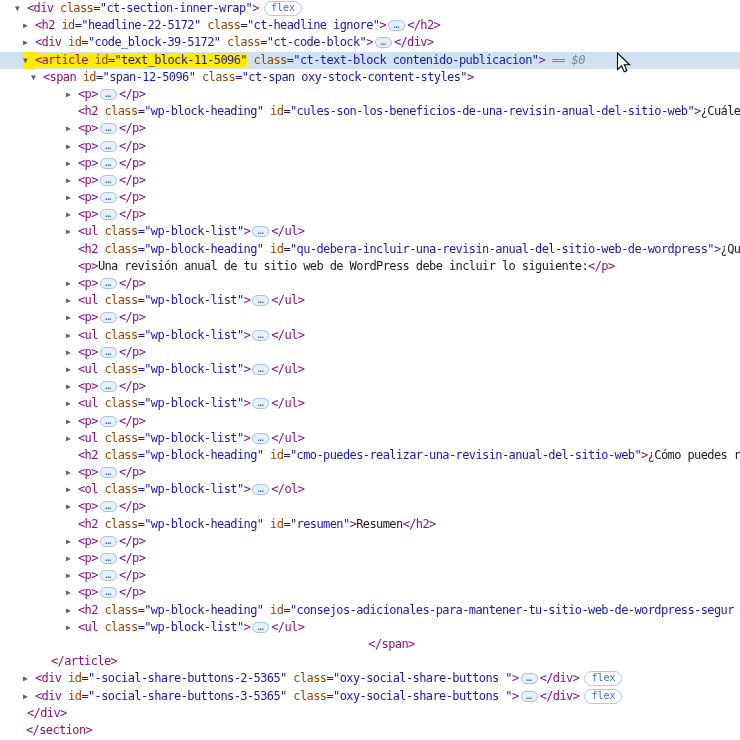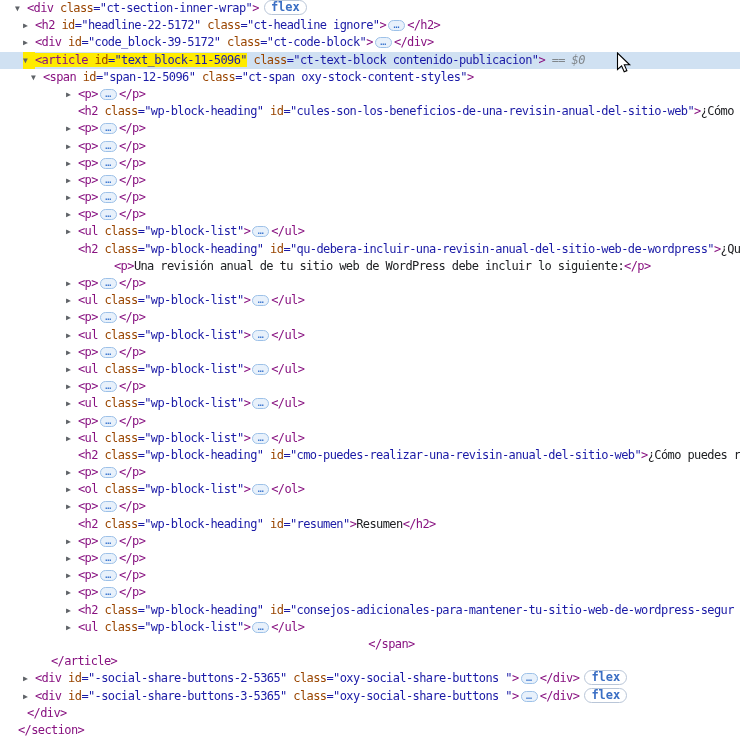--- a/index.html
+++ b/index.html
@@ -47,48 +47,47 @@
   }
   .badge{
     display:inline-block;
     margin-left:5px;
     padding:0 6px;
     height:13px;line-height:12px;
     border:1px solid var(--c-bdgb);
     border-radius:8px;
     background:#ffffff;
     color:var(--c-bdgt);
-    font-size:12px;letter-spacing:0;
+    font-size:10px;letter-spacing:0;
     vertical-align:1px;
     cursor:pointer;
-    font-weight:bold;
   }
   #cursor{position:absolute;left:616px;top:52px;pointer-events:none;}
 </style>
 </head>
 <body>
 
 <div id="panel">
   <div id="tree">
       <div class="row" style="padding-left: 15px;"><span class="arrow">▼</span><span class="tok-tag">&lt;div</span><span class="tok-attr"> class</span><span class="tok-val">="ct-section-inner-wrap"</span><span class="tok-tag">&gt;</span><span class="badge">flex</span></div>
       <div class="row" style="padding-left: 23px;"><span class="arrow">▶</span><span class="tok-tag">&lt;h2</span><span class="tok-attr"> id</span><span class="tok-val">="headline-22-5172"</span><span class="tok-attr"> class</span><span class="tok-val">="ct-headline ignore"</span><span class="tok-tag">&gt;</span><span class="ellipsis">…</span><span class="tok-tag">&lt;/h2&gt;</span></div>
       <div class="row" style="padding-left: 23px;"><span class="arrow">▶</span><span class="tok-tag">&lt;div</span><span class="tok-attr"> id</span><span class="tok-val">="code_block-39-5172"</span><span class="tok-attr"> class</span><span class="tok-val">="ct-code-block"</span><span class="tok-tag">&gt;</span><span class="ellipsis">…</span><span class="tok-tag">&lt;/div&gt;</span></div>
       <div class="row selected" style="padding-left: 23px;"><span class="arrow hl">▼</span><span class="tok-tag hl">&lt;article</span><span class="tok-attr hl"> id</span><span class="tok-val hl">="text_block-11-5096"</span><span class="tok-attr"> class</span><span class="tok-val">="ct-text-block contenido-publicacion"</span><span class="tok-tag">&gt;</span><span class="tok-hint"> == $0</span></div>
       <div class="row" style="padding-left: 31px;"><span class="arrow">▼</span><span class="tok-tag">&lt;span</span><span class="tok-attr"> id</span><span class="tok-val">="span-12-5096"</span><span class="tok-attr"> class</span><span class="tok-val">="ct-span oxy-stock-content-styles"</span><span class="tok-tag">&gt;</span></div>
       <div class="row" style="padding-left: 66px;"><span class="arrow">▶</span><span class="tok-tag">&lt;p&gt;</span><span class="ellipsis">…</span><span class="tok-tag">&lt;/p&gt;</span></div>
-      <div class="row" style="padding-left: 66px;"><span class="arrow"> </span><span class="tok-tag">&lt;h2</span><span class="tok-attr"> class</span><span class="tok-val">="wp-block-heading"</span><span class="tok-attr"> id</span><span class="tok-val">="cules-son-los-beneficios-de-una-revisin-anual-del-sitio-web"</span><span class="tok-tag">&gt;</span><span class="tok-text">¿Cómo</span></div>
+      <div class="row" style="padding-left: 66px;"><span class="arrow"> </span><span class="tok-tag">&lt;h2</span><span class="tok-attr"> class</span><span class="tok-val">="wp-block-heading"</span><span class="tok-attr"> id</span><span class="tok-val">="cules-son-los-beneficios-de-una-revisin-anual-del-sitio-web"</span><span class="tok-tag">&gt;</span><span class="tok-text">¿Cuále</span></div>
       <div class="row" style="padding-left: 66px;"><span class="arrow">▶</span><span class="tok-tag">&lt;p&gt;</span><span class="ellipsis">…</span><span class="tok-tag">&lt;/p&gt;</span></div>
       <div class="row" style="padding-left: 66px;"><span class="arrow">▶</span><span class="tok-tag">&lt;p&gt;</span><span class="ellipsis">…</span><span class="tok-tag">&lt;/p&gt;</span></div>
       <div class="row" style="padding-left: 66px;"><span class="arrow">▶</span><span class="tok-tag">&lt;p&gt;</span><span class="ellipsis">…</span><span class="tok-tag">&lt;/p&gt;</span></div>
       <div class="row" style="padding-left: 66px;"><span class="arrow">▶</span><span class="tok-tag">&lt;p&gt;</span><span class="ellipsis">…</span><span class="tok-tag">&lt;/p&gt;</span></div>
       <div class="row" style="padding-left: 66px;"><span class="arrow">▶</span><span class="tok-tag">&lt;p&gt;</span><span class="ellipsis">…</span><span class="tok-tag">&lt;/p&gt;</span></div>
       <div class="row" style="padding-left: 66px;"><span class="arrow">▶</span><span class="tok-tag">&lt;p&gt;</span><span class="ellipsis">…</span><span class="tok-tag">&lt;/p&gt;</span></div>
       <div class="row" style="padding-left: 66px;"><span class="arrow">▶</span><span class="tok-tag">&lt;ul</span><span class="tok-attr"> class</span><span class="tok-val">="wp-block-list"</span><span class="tok-tag">&gt;</span><span class="ellipsis">…</span><span class="tok-tag">&lt;/ul&gt;</span></div>
       <div class="row" style="padding-left: 66px;"><span class="arrow"> </span><span class="tok-tag">&lt;h2</span><span class="tok-attr"> class</span><span class="tok-val">="wp-block-heading"</span><span class="tok-attr"> id</span><span class="tok-val">="qu-debera-incluir-una-revisin-anual-del-sitio-web-de-wordpress"</span><span class="tok-tag">&gt;</span><span class="tok-text">¿Qu</span></div>
-      <div class="row" style="padding-left: 102px;"><span class="arrow"> </span><span class="tok-tag">&lt;p&gt;</span><span class="tok-text">Una revisión anual de tu sitio web de WordPress debe incluir lo siguiente:</span><span class="tok-tag">&lt;/p&gt;</span></div>
+      <div class="row" style="padding-left: 66px;"><span class="arrow"> </span><span class="tok-tag">&lt;p&gt;</span><span class="tok-text">Una revisión anual de tu sitio web de WordPress debe incluir lo siguiente:</span><span class="tok-tag">&lt;/p&gt;</span></div>
       <div class="row" style="padding-left: 66px;"><span class="arrow">▶</span><span class="tok-tag">&lt;p&gt;</span><span class="ellipsis">…</span><span class="tok-tag">&lt;/p&gt;</span></div>
       <div class="row" style="padding-left: 66px;"><span class="arrow">▶</span><span class="tok-tag">&lt;ul</span><span class="tok-attr"> class</span><span class="tok-val">="wp-block-list"</span><span class="tok-tag">&gt;</span><span class="ellipsis">…</span><span class="tok-tag">&lt;/ul&gt;</span></div>
       <div class="row" style="padding-left: 66px;"><span class="arrow">▶</span><span class="tok-tag">&lt;p&gt;</span><span class="ellipsis">…</span><span class="tok-tag">&lt;/p&gt;</span></div>
       <div class="row" style="padding-left: 66px;"><span class="arrow">▶</span><span class="tok-tag">&lt;ul</span><span class="tok-attr"> class</span><span class="tok-val">="wp-block-list"</span><span class="tok-tag">&gt;</span><span class="ellipsis">…</span><span class="tok-tag">&lt;/ul&gt;</span></div>
       <div class="row" style="padding-left: 66px;"><span class="arrow">▶</span><span class="tok-tag">&lt;p&gt;</span><span class="ellipsis">…</span><span class="tok-tag">&lt;/p&gt;</span></div>
       <div class="row" style="padding-left: 66px;"><span class="arrow">▶</span><span class="tok-tag">&lt;ul</span><span class="tok-attr"> class</span><span class="tok-val">="wp-block-list"</span><span class="tok-tag">&gt;</span><span class="ellipsis">…</span><span class="tok-tag">&lt;/ul&gt;</span></div>
       <div class="row" style="padding-left: 66px;"><span class="arrow">▶</span><span class="tok-tag">&lt;p&gt;</span><span class="ellipsis">…</span><span class="tok-tag">&lt;/p&gt;</span></div>
       <div class="row" style="padding-left: 66px;"><span class="arrow">▶</span><span class="tok-tag">&lt;ul</span><span class="tok-attr"> class</span><span class="tok-val">="wp-block-list"</span><span class="tok-tag">&gt;</span><span class="ellipsis">…</span><span class="tok-tag">&lt;/ul&gt;</span></div>
       <div class="row" style="padding-left: 66px;"><span class="arrow">▶</span><span class="tok-tag">&lt;p&gt;</span><span class="ellipsis">…</span><span class="tok-tag">&lt;/p&gt;</span></div>
       <div class="row" style="padding-left: 66px;"><span class="arrow">▶</span><span class="tok-tag">&lt;ul</span><span class="tok-attr"> class</span><span class="tok-val">="wp-block-list"</span><span class="tok-tag">&gt;</span><span class="ellipsis">…</span><span class="tok-tag">&lt;/ul&gt;</span></div>
@@ -101,18 +100,18 @@
       <div class="row" style="padding-left: 66px;"><span class="arrow">▶</span><span class="tok-tag">&lt;p&gt;</span><span class="ellipsis">…</span><span class="tok-tag">&lt;/p&gt;</span></div>
       <div class="row" style="padding-left: 66px;"><span class="arrow">▶</span><span class="tok-tag">&lt;p&gt;</span><span class="ellipsis">…</span><span class="tok-tag">&lt;/p&gt;</span></div>
       <div class="row" style="padding-left: 66px;"><span class="arrow">▶</span><span class="tok-tag">&lt;p&gt;</span><span class="ellipsis">…</span><span class="tok-tag">&lt;/p&gt;</span></div>
       <div class="row" style="padding-left: 66px;"><span class="arrow">▶</span><span class="tok-tag">&lt;h2</span><span class="tok-attr"> class</span><span class="tok-val">="wp-block-heading"</span><span class="tok-attr"> id</span><span class="tok-val">="consejos-adicionales-para-mantener-tu-sitio-web-de-wordpress-segur</span></div>
       <div class="row" style="padding-left: 66px;"><span class="arrow">▶</span><span class="tok-tag">&lt;ul</span><span class="tok-attr"> class</span><span class="tok-val">="wp-block-list"</span><span class="tok-tag">&gt;</span><span class="ellipsis">…</span><span class="tok-tag">&lt;/ul&gt;</span></div>
       <div class="row" style="padding-left: 31px; text-align: center;"><span class="arrow"> </span><span class="tok-tag">&lt;/span&gt;</span></div>
       <div class="row" style="padding-left: 39px;"><span class="arrow"> </span><span class="tok-tag">&lt;/article&gt;</span></div>
       <div class="row" style="padding-left: 23px;"><span class="arrow">▶</span><span class="tok-tag">&lt;div</span><span class="tok-attr"> id</span><span class="tok-val">="-social-share-buttons-2-5365"</span><span class="tok-attr"> class</span><span class="tok-val">="oxy-social-share-buttons "</span><span class="tok-tag">&gt;</span><span class="ellipsis">…</span><span class="tok-tag">&lt;/div&gt;</span><span class="badge">flex</span></div>
       <div class="row" style="padding-left: 23px;"><span class="arrow">▶</span><span class="tok-tag">&lt;div</span><span class="tok-attr"> id</span><span class="tok-val">="-social-share-buttons-3-5365"</span><span class="tok-attr"> class</span><span class="tok-val">="oxy-social-share-buttons "</span><span class="tok-tag">&gt;</span><span class="ellipsis">…</span><span class="tok-tag">&lt;/div&gt;</span><span class="badge">flex</span></div>
       <div class="row" style="padding-left: 15px;"><span class="arrow"> </span><span class="tok-tag">&lt;/div&gt;</span></div>
-      <div class="row" style="padding-left: 6px;"><span class="arrow"> </span><span class="tok-tag">&lt;/section&gt;</span></div>
+      <div class="row" style="padding-left: 14px;"><span class="arrow"> </span><span class="tok-tag">&lt;/section&gt;</span></div>
     </div>
   <svg id="cursor" width="17" height="23" viewBox="0 0 17 23">
     <path d="M1.5 1 L1.5 17.5 L5.6 13.9 L8.2 19.8 L10.9 18.6 L8.3 12.8 L13.7 12.8 Z" fill="#ffffff" stroke="#000000" stroke-width="1.1"></path>
   </svg>
 </div>
 
 </body></html>

